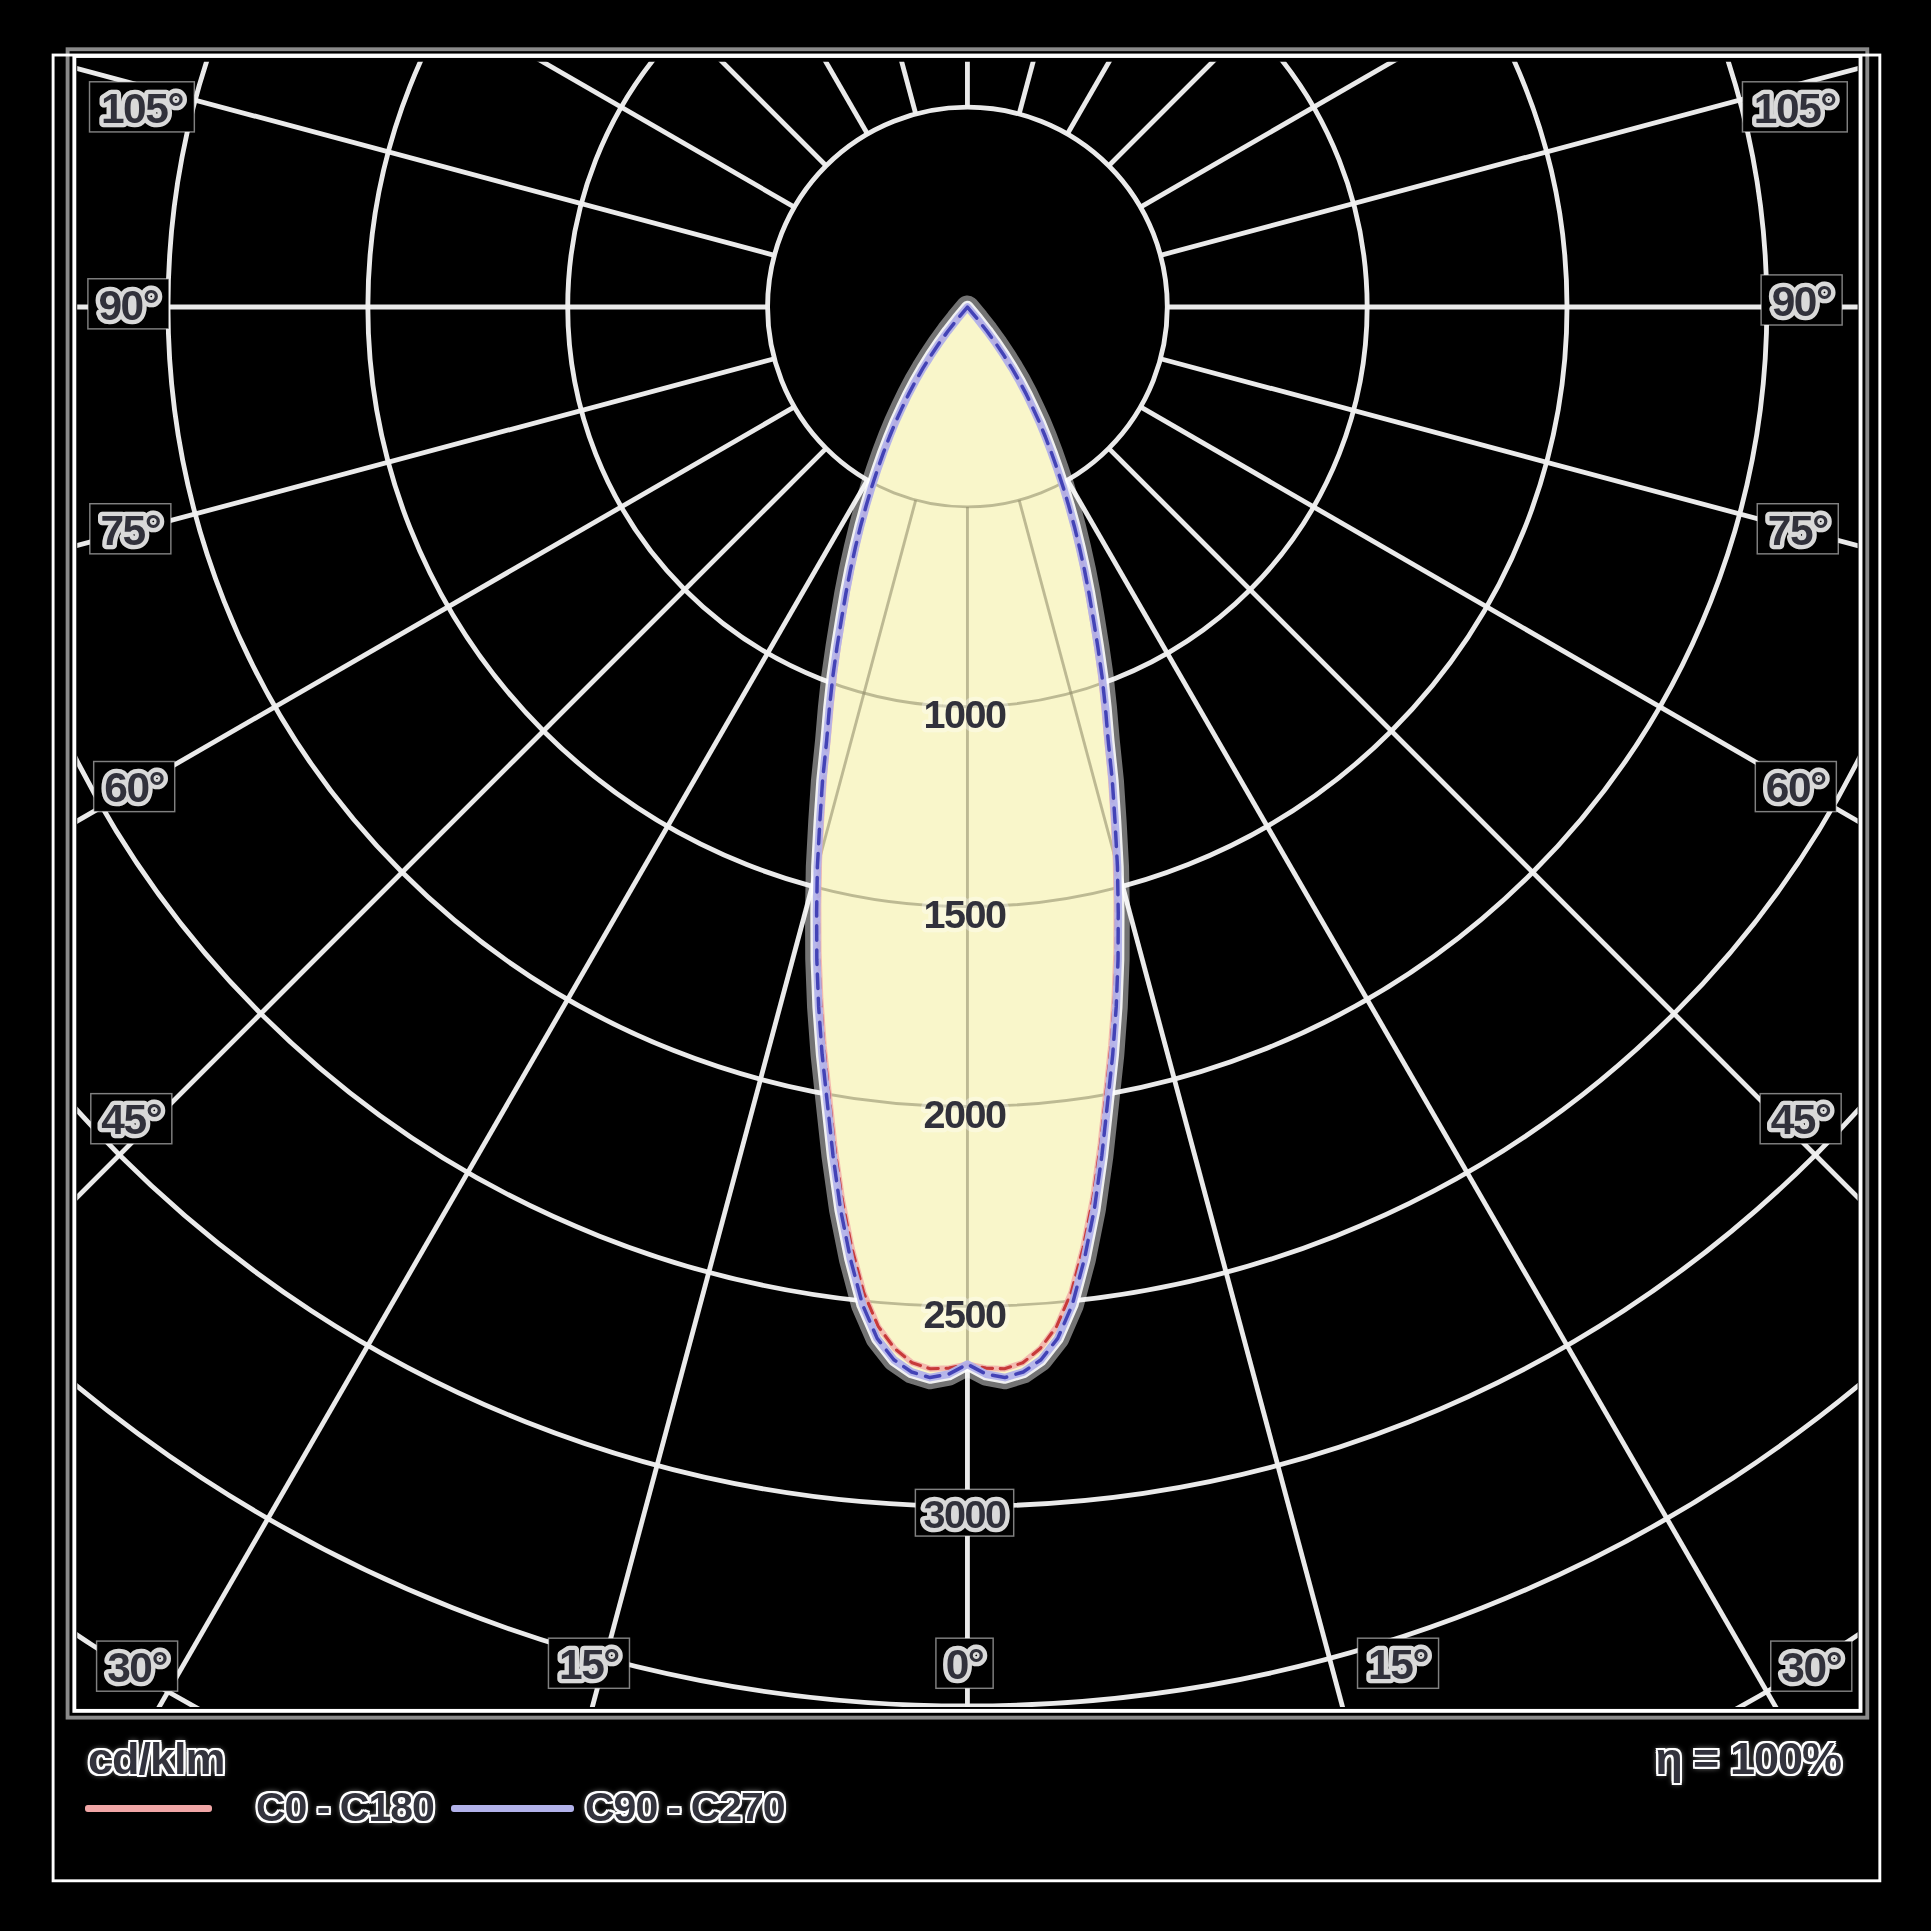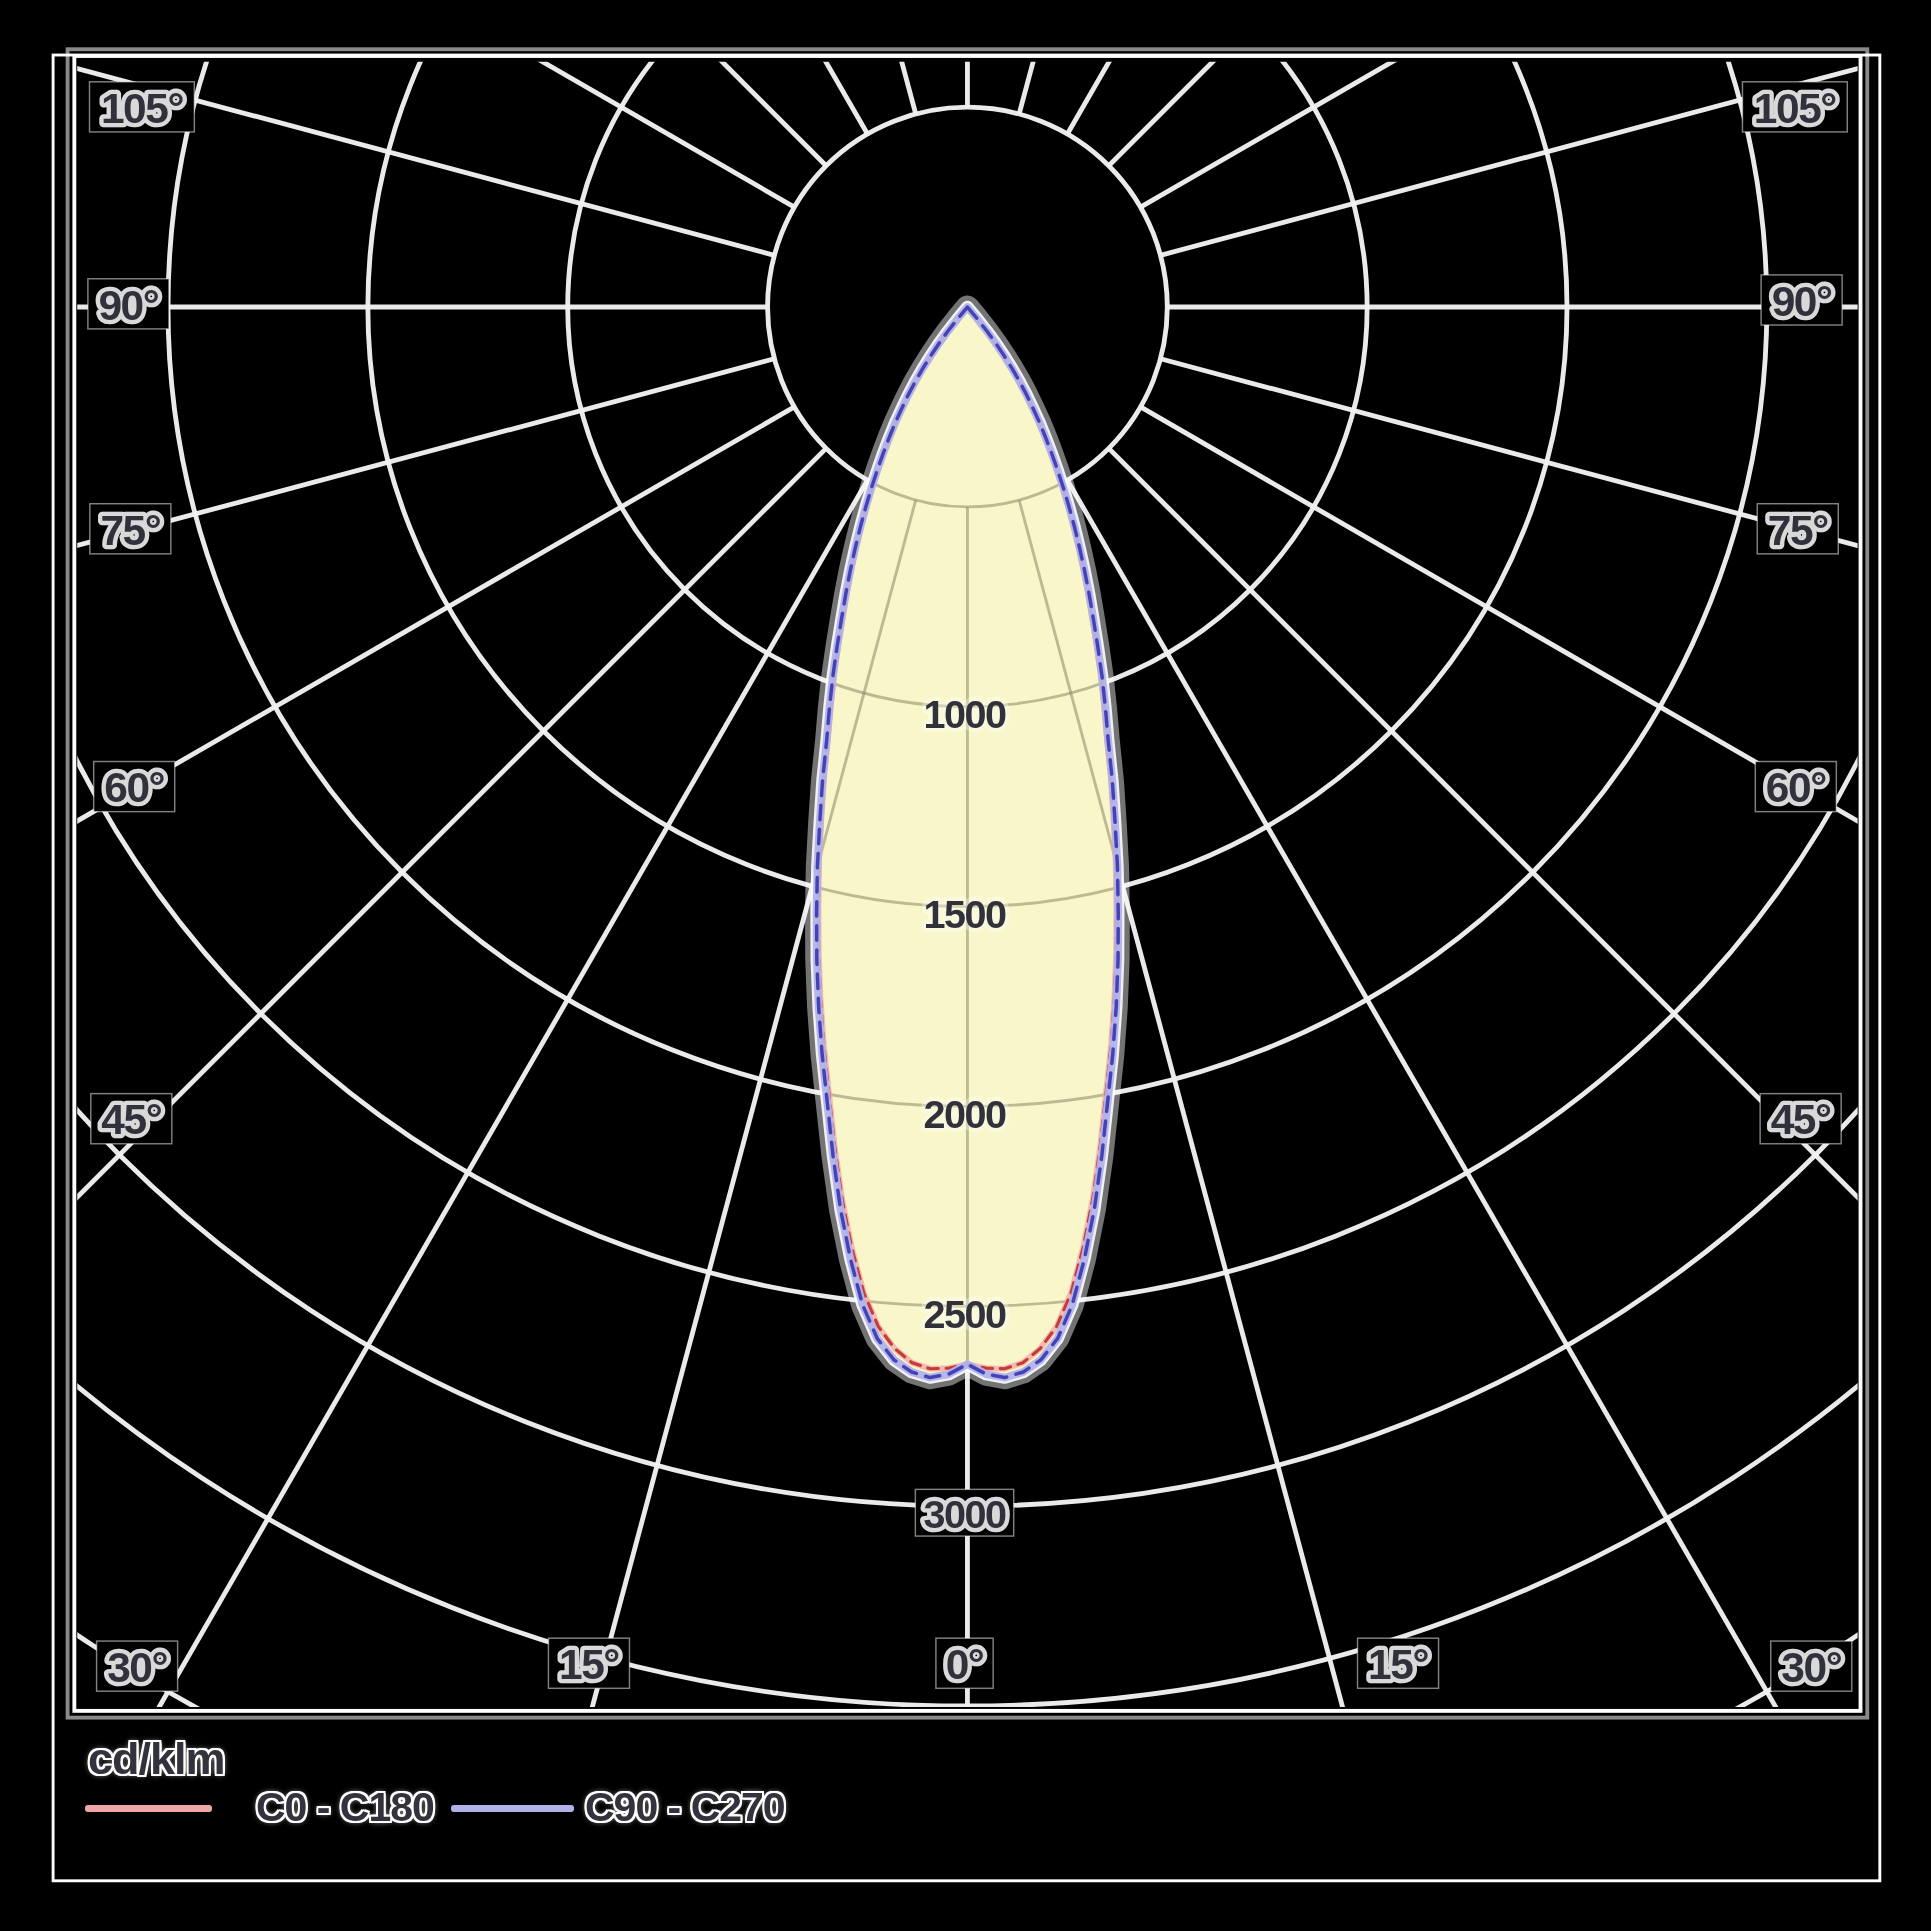--- a/index.html
+++ b/index.html
@@ -168,20 +168,21 @@
       <text x="999" y="1154" text-anchor="middle" dominant-baseline="central" font-family="&quot;Liberation Sans&quot;,&quot;DejaVu Sans&quot;,sans-serif" font-size="41" font-weight="bold" letter-spacing="-1.5" fill="none" stroke="#ffffff" stroke-width="9" stroke-linejoin="round" opacity="0.35">2000</text>
       <text x="999" y="1154" text-anchor="middle" dominant-baseline="central" font-family="&quot;Liberation Sans&quot;,&quot;DejaVu Sans&quot;,sans-serif" font-size="41" font-weight="bold" letter-spacing="-1.5" fill="#31313b">2000</text>
       <text x="999" y="1361" text-anchor="middle" dominant-baseline="central" font-family="&quot;Liberation Sans&quot;,&quot;DejaVu Sans&quot;,sans-serif" font-size="41" font-weight="bold" letter-spacing="-1.5" fill="none" stroke="#ffffff" stroke-width="9" stroke-linejoin="round" opacity="0.35">2500</text>
       <text x="999" y="1361" text-anchor="middle" dominant-baseline="central" font-family="&quot;Liberation Sans&quot;,&quot;DejaVu Sans&quot;,sans-serif" font-size="41" font-weight="bold" letter-spacing="-1.5" fill="#31313b">2500</text>
       <rect x="948.08" y="1542.58" width="101.84" height="48.379999999999995" fill="#000000" stroke="#ffffff" stroke-width="1.5" stroke-opacity="0.5"></rect>
       <text x="999" y="1568" text-anchor="middle" dominant-baseline="central" font-family="&quot;Liberation Sans&quot;,&quot;DejaVu Sans&quot;,sans-serif" font-size="41" font-weight="bold" letter-spacing="-1.5" fill="none" stroke="#ffffff" stroke-width="9" stroke-linejoin="round" opacity="0.85">3000</text>
       <text x="999" y="1568" text-anchor="middle" dominant-baseline="central" font-family="&quot;Liberation Sans&quot;,&quot;DejaVu Sans&quot;,sans-serif" font-size="41" font-weight="bold" letter-spacing="-1.5" fill="#31313b">3000</text>
     </svg>
 
   <span class="legend-text units">cd/klm</span>
+  <span class="legend-text eta">η = 100%</span>
 
   <span class="swatch swatch-red"></span>
   <span class="legend-text series-label c0-label">C0 - C180</span>
 
   <span class="swatch swatch-blue"></span>
   <span class="legend-text series-label c90-label">C90 - C270</span>
 </div>
 
 
 </body></html>

